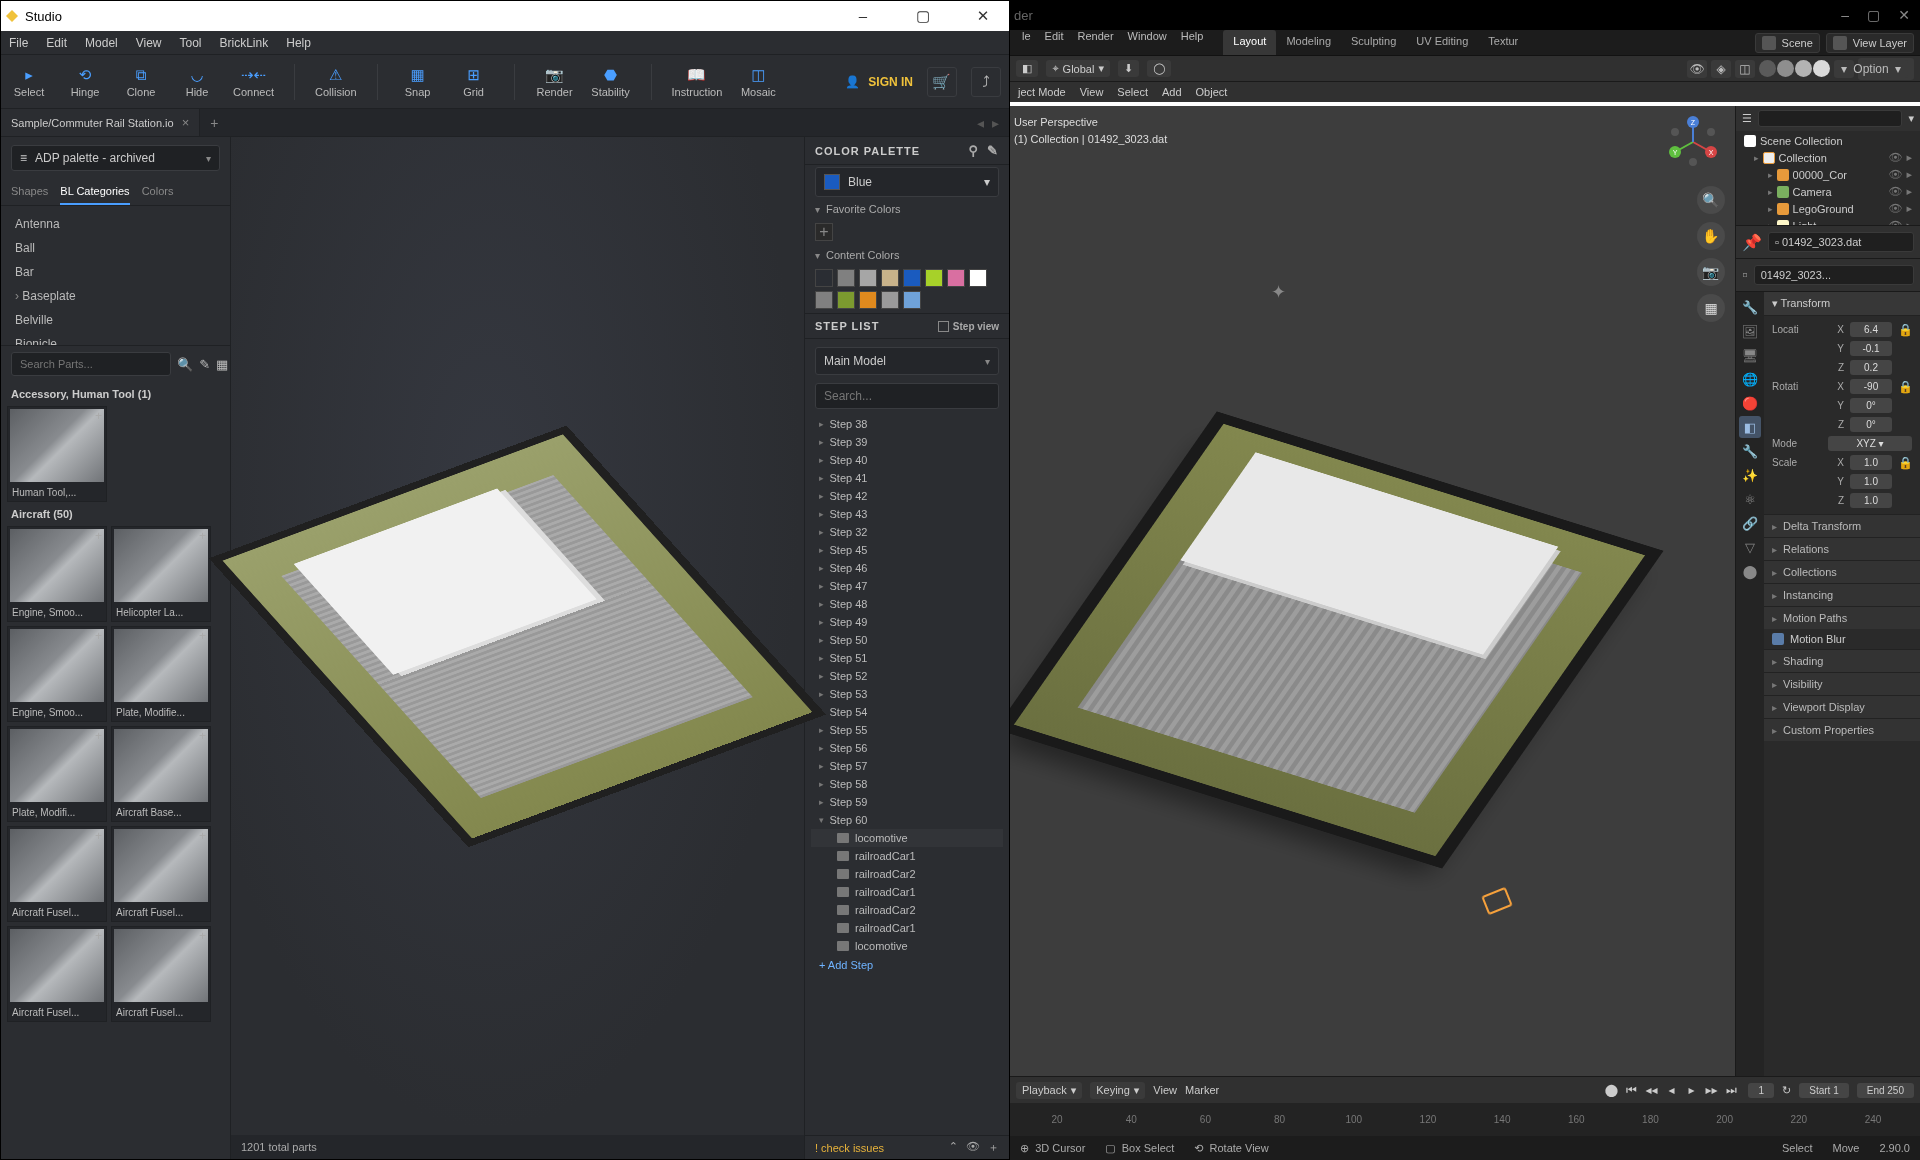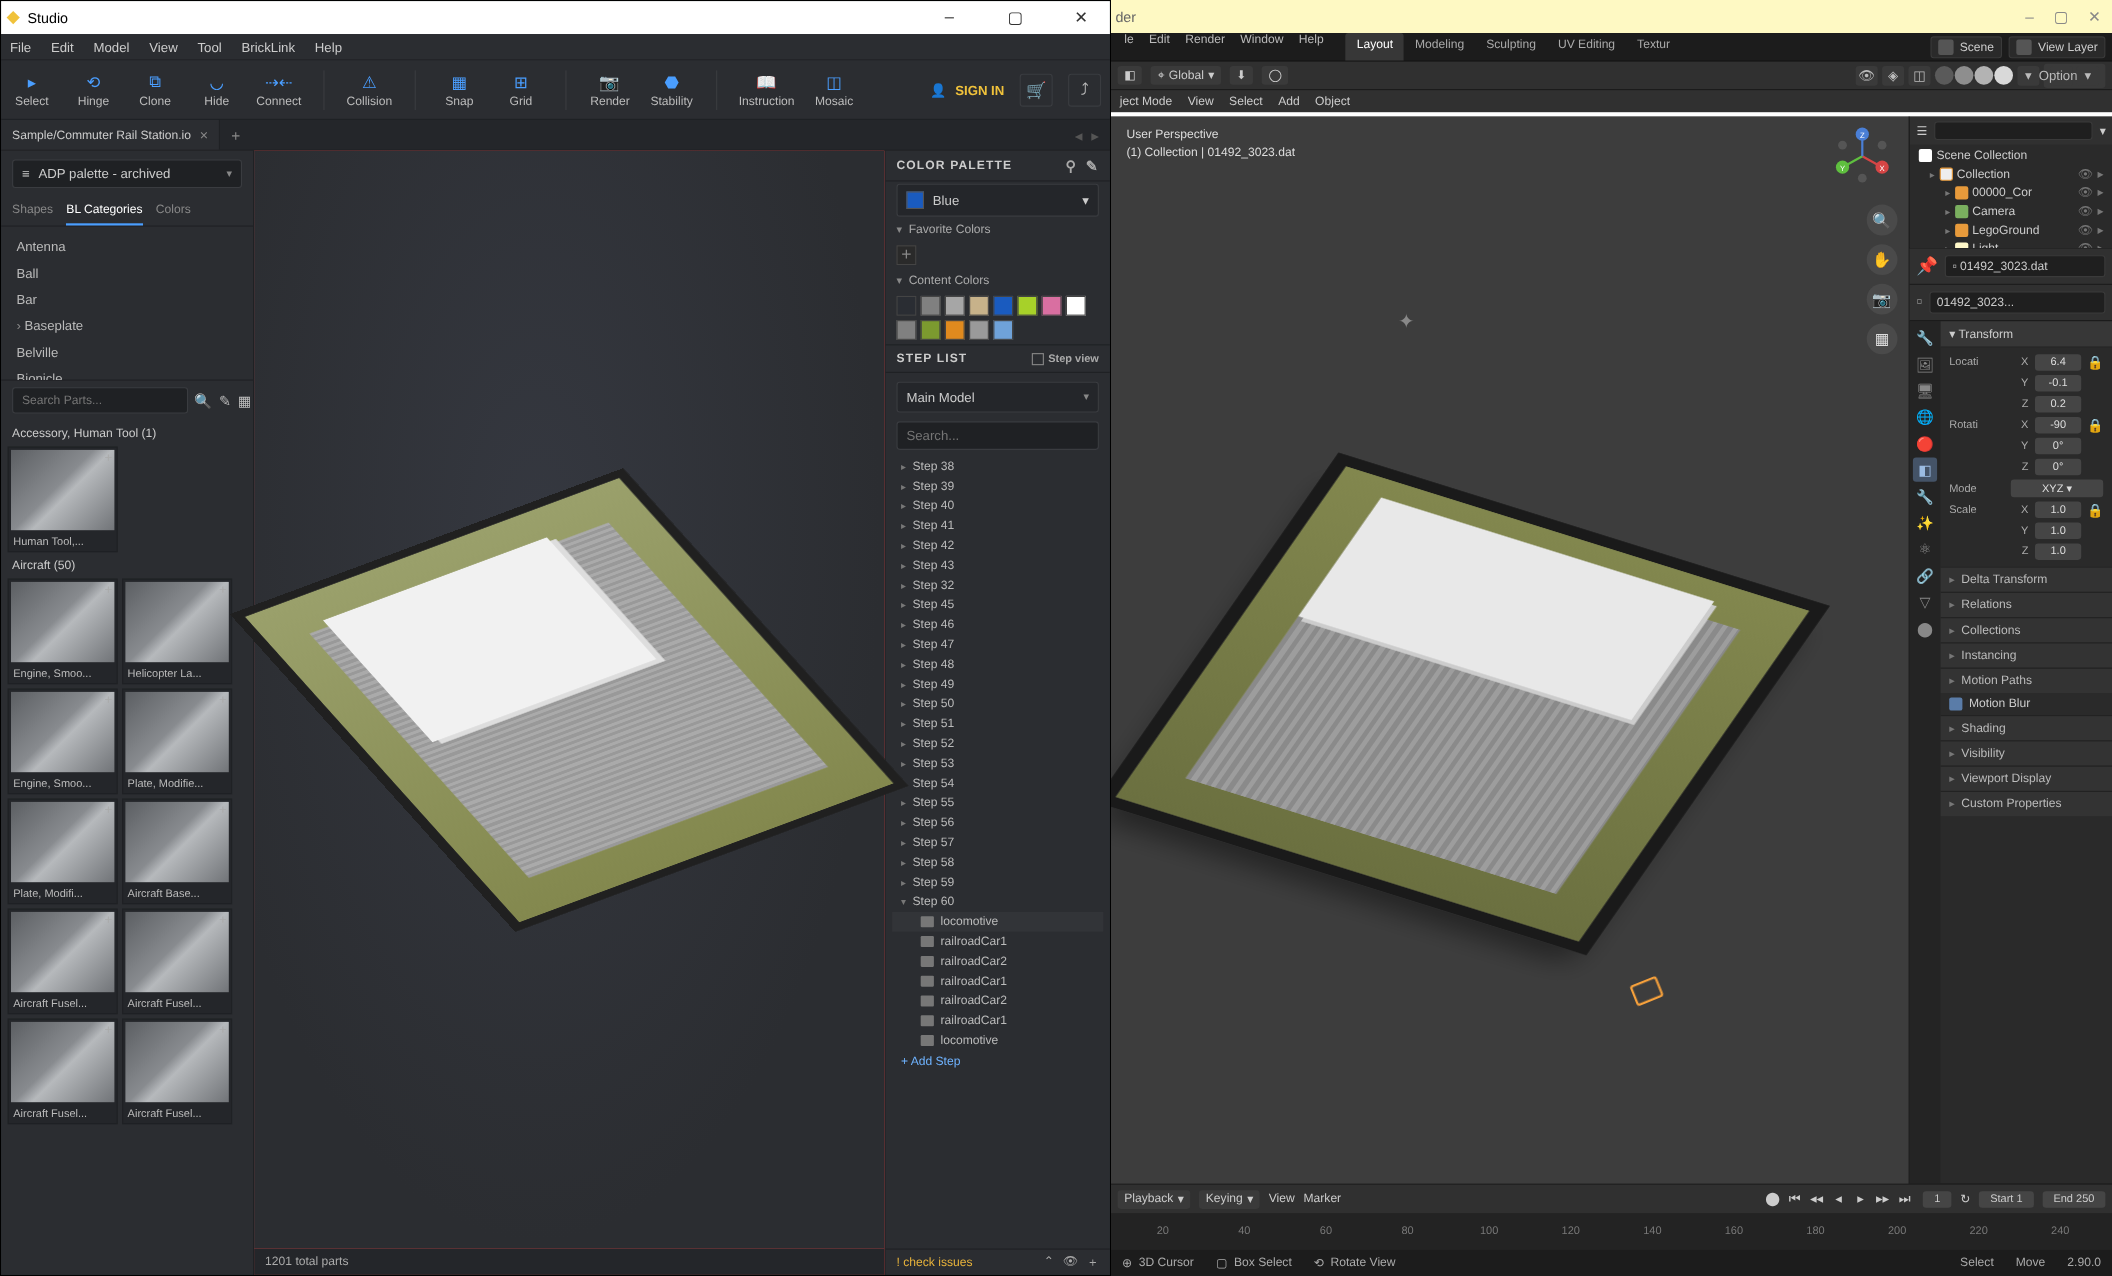--- a/index.html
+++ b/index.html
@@ -35,21 +35,21 @@
 .tabs3{display:flex;gap:12px;padding:0 10px;font-size:11px;color:#888;border-bottom:1px solid #1f2124}
 .tabs3 span{padding:6px 0}
 .tabs3 .active{color:#fff;border-bottom:2px solid #4a9eff}
 .catlist{padding:6px 0;overflow:auto;flex:0 0 140px;border-bottom:1px solid #1f2124;scrollbar-width:thin;scrollbar-color:#555 #2b2d31}
 .catlist .cat{padding:5px 14px;font-size:12px;color:#bbb}
 .catlist .cat.exp::before{content:"› ";color:#888}
 .search-row{display:flex;align-items:center;padding:6px 10px;gap:6px}
 .search-row input{flex:1;background:#1f2124;border:1px solid #3a3c40;color:#ccc;padding:5px 8px;font-size:11px;border-radius:3px}
 .search-row .ibtn{width:22px;height:22px;display:flex;align-items:center;justify-content:center;color:#bbb;font-size:13px}
 .parts-scroll{flex:1;overflow-y:auto;padding:0 6px;scrollbar-width:thin;scrollbar-color:#555 #2b2d31}
-.sect-hdr{font-size:11px;color:#ccc;padding:6px 4px;font-weight:400}
+.sect-hdr{font-size:11px;color:#ccc;padding:6px 4px;font-weight:700}
 .thumbgrid{display:flex;flex-wrap:wrap;gap:4px}
 .thumb{width:100px;height:96px;background:#24262a;border:1px solid #1f2124;display:flex;flex-direction:column;position:relative}
 .thumb .timg{flex:1;background:linear-gradient(135deg,#5c5f63 0%,#888b8f 45%,#b6b9bc 55%,#717478 100%);margin:2px}
 .thumb .tlbl{font-size:10px;color:#bbb;padding:3px 4px;white-space:nowrap;overflow:hidden;text-overflow:ellipsis}
 .thumb .plus{position:absolute;top:2px;right:4px;color:#aaa;font-size:12px}
 
 .viewport{flex:1;display:flex;flex-direction:column;background:#ef4444;position:relative}
 .vp-top{display:flex;gap:8px;padding:8px;position:absolute;top:0;left:0}
 .vp-top span{width:26px;height:26px;border-radius:4px;background:#3a3c40;display:flex;align-items:center;justify-content:center;color:#aaa;font-size:14px}
 .vp-canvas{flex:1;background:radial-gradient(ellipse at 45% 35%,#353840 0%,#2b2d31 70%);display:flex;align-items:center;justify-content:center;position:relative}
@@ -76,40 +76,40 @@
 .steps{flex:1;overflow-y:auto;padding:0 6px;scrollbar-width:thin;scrollbar-color:#555 #2b2d31}
 .step{padding:3px 8px;font-size:11px;color:#bbb;display:flex;align-items:center;gap:6px}
 .step .chev{font-size:9px;color:#777}
 .step .folder{width:12px;height:10px;background:#777;border-radius:1px}
 .step.hl{background:#323438}
 .addstep{padding:4px 8px;font-size:11px;color:#6fb3ff}
 .issues{display:flex;align-items:center;justify-content:space-between;padding:4px 10px;font-size:11px;color:#e8b33b;border-top:1px solid #1f2124}
 .issues .right{display:flex;gap:8px;color:#aaa}
 
 .blender{flex:1;height:100%;display:flex;flex-direction:column;background:#232323}
-.bl-titlebar{height:30px;background:#fef9c3;display:flex;align-items:center;justify-content:space-between;padding:0 4px;color:#666;font-size:13px}
+.bl-titlebar{height:30px;background:#000000;display:flex;align-items:center;justify-content:space-between;padding:0 4px;color:#666;font-size:13px}
 .bl-titlebar .wn{display:flex;gap:18px;padding-right:6px;font-size:14px;color:#888}
 .bl-menu{height:26px;background:#1c1c1c;display:flex;padding:0 6px;gap:4px;font-size:11px;color:#bbb;border-bottom:1px solid #121212}
 .bl-menu .mitem{padding:0 6px}
 .workspaces{display:flex;margin-left:10px}
 .workspaces span{padding:5px 10px;font-size:11px;color:#aaa;border-radius:3px 3px 0 0}
 .workspaces .active{background:#373737;color:#fff}
 .scenebox{margin-left:auto;display:flex;align-items:center;gap:6px}
 .scene-field{display:flex;align-items:center;background:#2a2a2a;border:1px solid #3a3a3a;padding:2px 6px;border-radius:3px;gap:6px;color:#ccc;font-size:11px}
 .scene-field .iconsq{width:14px;height:14px;background:#555;border-radius:2px}
 .bl-toolbar{height:26px;background:#303030;display:flex;align-items:center;gap:8px;padding:0 6px;font-size:11px;color:#ccc;border-bottom:1px solid #1a1a1a}
 .bl-toolbar .dd{display:flex;align-items:center;gap:4px;background:#3a3a3a;padding:2px 6px;border-radius:3px}
 .bl-toolbar .rt{margin-left:auto;display:flex;gap:4px;align-items:center}
 .rt span{width:20px;height:18px;background:#3a3a3a;border-radius:3px;display:flex;align-items:center;justify-content:center;font-size:12px;color:#bbb}
 .shading-balls{display:flex;gap:1px}
 .shading-balls span{width:17px;height:17px;border-radius:50%}
 .bl-header2{height:24px;background:#303030;display:flex;align-items:center;gap:14px;padding:0 8px;font-size:11px;color:#ccc;border-bottom:4px solid #ffffff}
 .bl-body{flex:1;display:flex;min-height:0}
 .bl-viewport{flex:1;background:#3d3d3d;position:relative;overflow:hidden}
-.persp{position:absolute;top:8px;left:14px;font-size:11px;color:#ddd;line-height:1.5}
+.persp{position:absolute;top:8px;left:4px;font-size:11px;color:#ddd;line-height:1.5}
 .nav-gizmo{position:absolute;top:8px;right:14px;width:56px;height:56px}
 .nav-gizmo svg{width:100%;height:100%}
 .vp-side{position:absolute;top:80px;right:10px;display:flex;flex-direction:column;gap:8px}
 .vp-side span{width:28px;height:28px;background:#4a4a4a;border-radius:14px;display:flex;align-items:center;justify-content:center;color:#ddd;font-size:14px}
 .empty-gizmo{position:absolute;top:18%;left:36%;font-size:18px;color:#888}
 .bl-model{position:absolute;top:28%;left:10%;width:68%;height:54%;transform:rotateX(48deg) rotateZ(25deg);background:linear-gradient(180deg,#82874e 0%,#6b7040 100%);border:14px solid #1a1a1a;box-shadow:0 30px 30px -10px rgba(0,0,0,.4)}
 .bl-model::before{content:"";position:absolute;inset:10%;background:repeating-linear-gradient(90deg,#8a8a8a 0 5px,#9d9d9d 5px 10px)}
 .bl-model .build{position:absolute;top:5%;left:10%;width:72%;height:36%;background:#e8e8e8;box-shadow:5px 5px 0 #ccc}
 .sel-outline{position:absolute;bottom:17%;right:31%;width:26px;height:20px;border:2px solid #f7a13b;border-radius:3px;transform:rotate(-22deg)}
 

